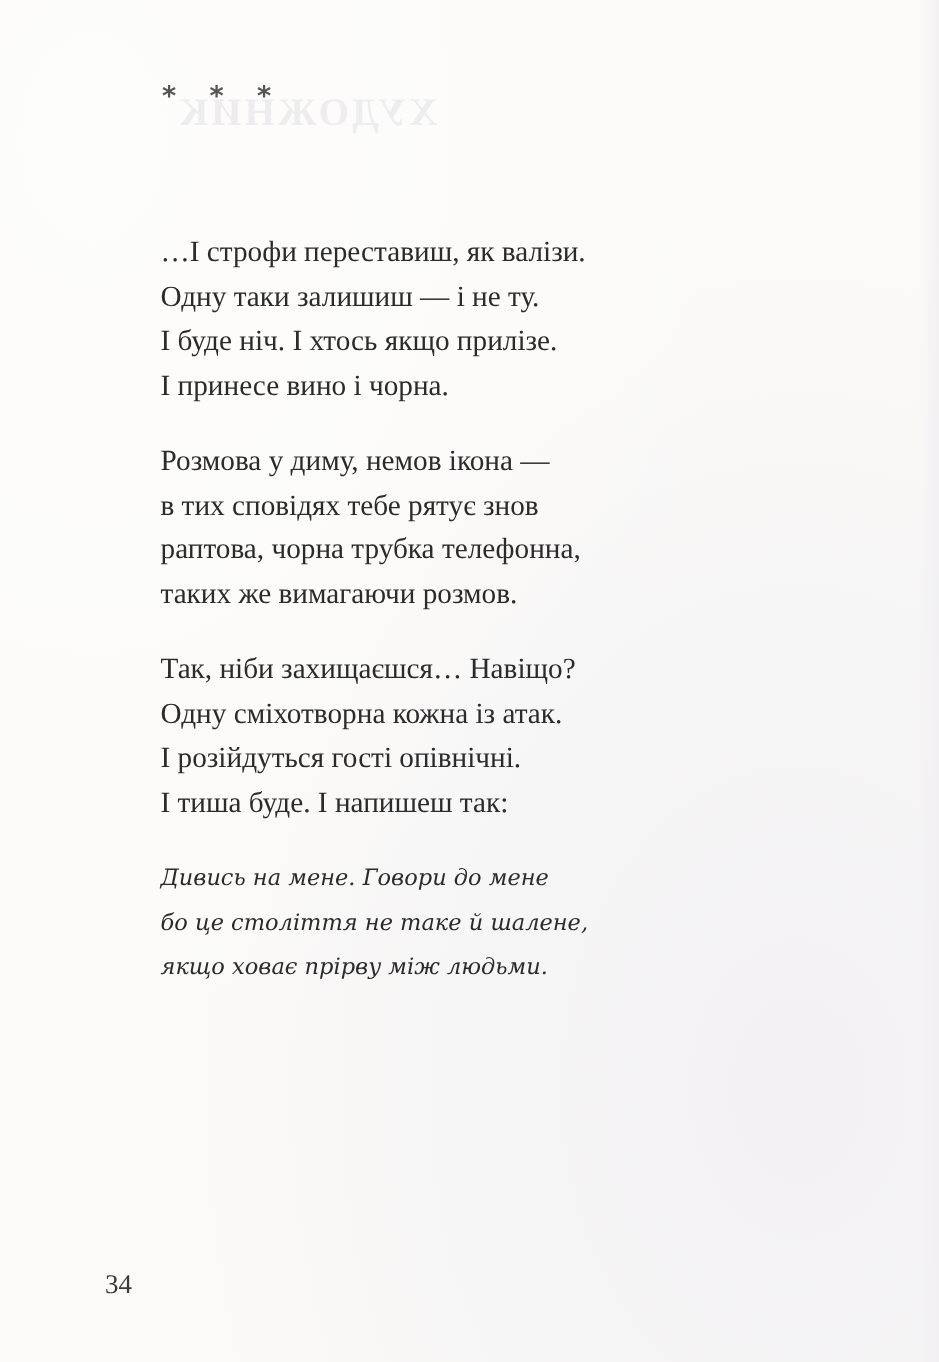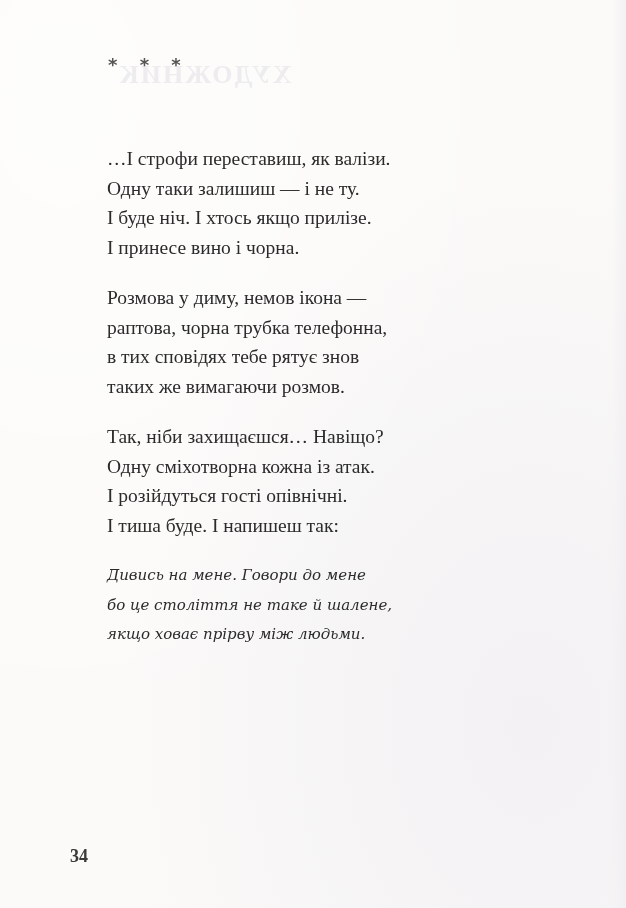--- a/index.html
+++ b/index.html
@@ -58,21 +58,21 @@
       font-family: "DejaVu Sans", sans-serif;
       font-weight: bold;
     }
     .poem {
       position: absolute;
       left: 107px;
       top: 140px;
       width: 400px;
     }
     .stanza {
-      margin: 4px 0 21px 0;
+      margin: 14px 0 21px 0;
     }
     .line {
       display: block;
       font-family: "Liberation Serif", serif;
       font-size: 19.5px;
       line-height: 29.5px;
       white-space: nowrap;
       color: #2b2b2b;
     }
     .stanza.italic .line {
@@ -80,21 +80,20 @@
       font-family: "DejaVu Serif", serif;
       font-size: 15px;
     }
     .page-number {
       position: absolute;
       left: 70px;
       top: 846px;
       font-family: "Liberation Serif", serif;
       font-size: 18px;
       color: #3a3a3a;
-      font-weight: bold;
     }
   </style>
 </head>
 <body>
 
 <div class="page">
   <div class="page-edge"></div>
 
   <div class="bleed">
     <div class="bleed-title">ХУДОЖНИК</div>
@@ -104,22 +103,22 @@
 
   <div class="poem">
     <div class="stanza">
       <span class="line">…І строфи переставиш, як валізи.</span>
       <span class="line">Одну таки залишиш — і не ту.</span>
       <span class="line">І буде ніч. І хтось якщо прилізе.</span>
       <span class="line">І принесе вино і чорна.</span>
     </div>
     <div class="stanza">
       <span class="line">Розмова у диму, немов ікона —</span>
+      <span class="line">в тих сповідях тебе рятує знов</span>
       <span class="line">раптова, чорна трубка телефонна,</span>
-      <span class="line">в тих сповідях тебе рятує знов</span>
       <span class="line">таких же вимагаючи розмов.</span>
     </div>
     <div class="stanza">
       <span class="line">Так, ніби захищаєшся… Навіщо?</span>
       <span class="line">Одну сміхотворна кожна із атак.</span>
       <span class="line">І розійдуться гості опівнічні.</span>
       <span class="line">І тиша буде. І напишеш так:</span>
     </div>
     <div class="stanza italic">
       <span class="line">Дивись на мене. Говори до мене</span>

